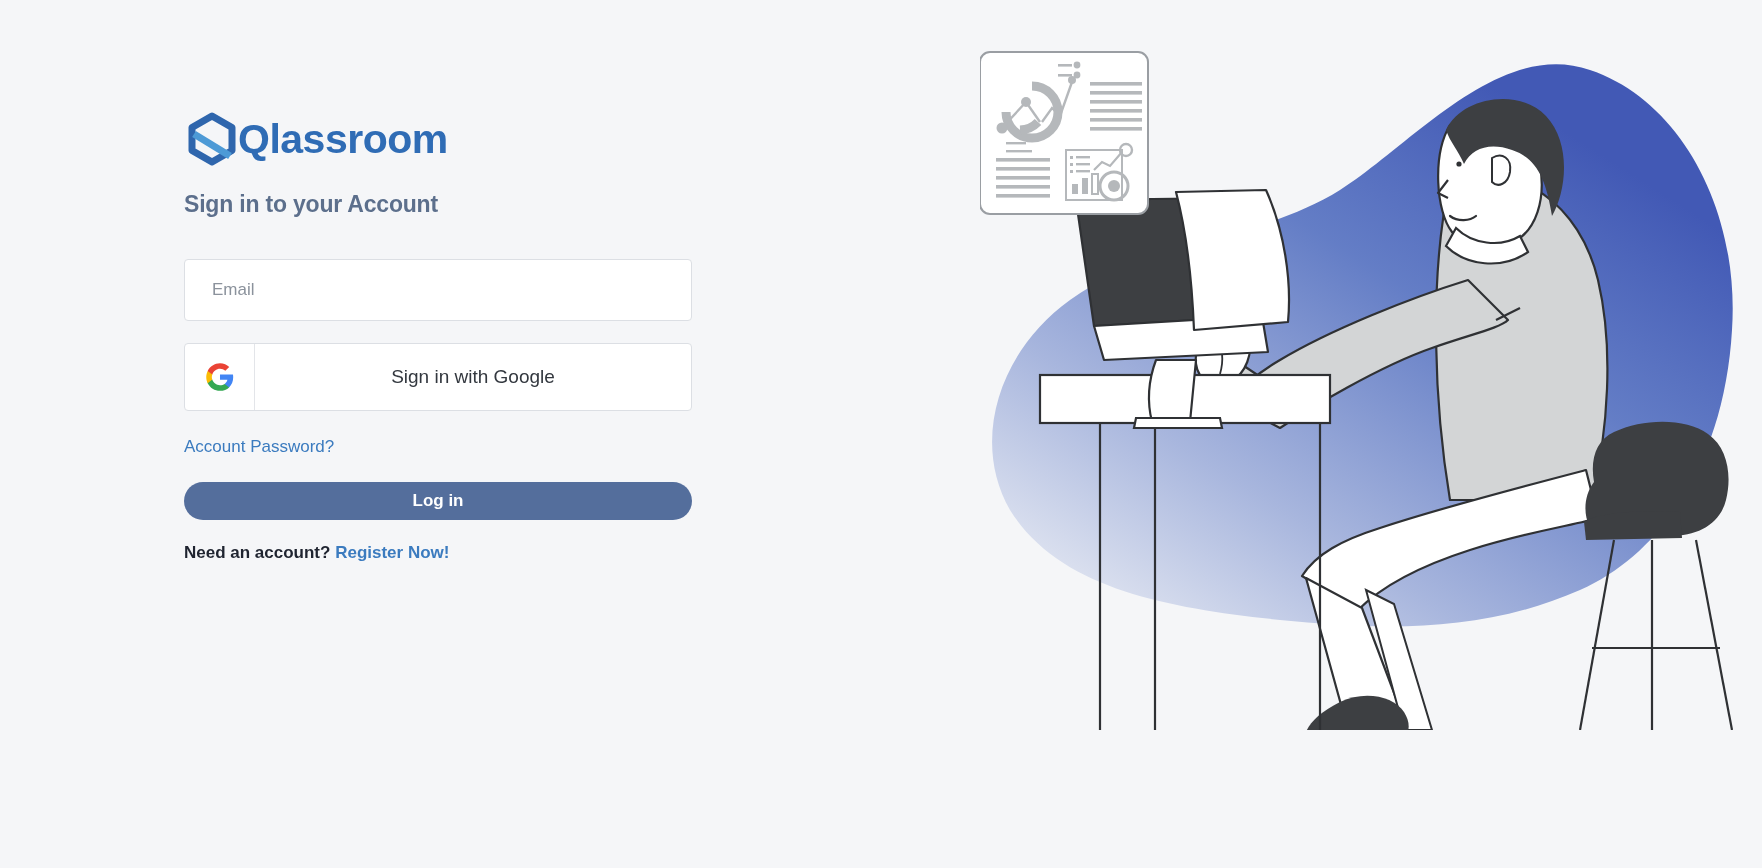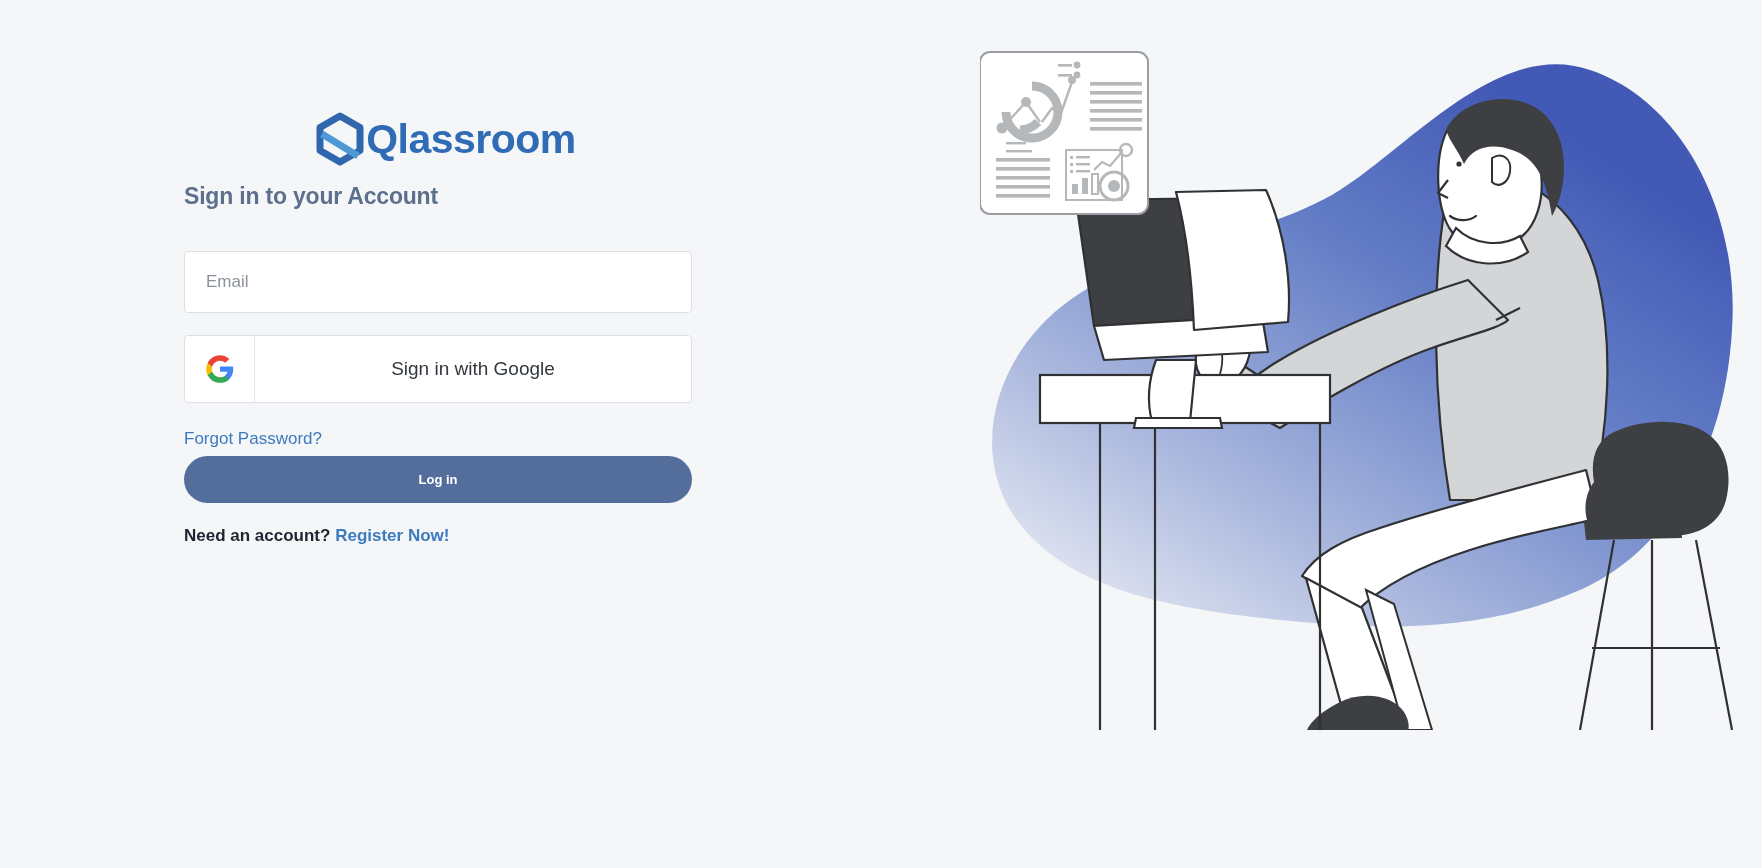--- a/index.html
+++ b/index.html
@@ -11,47 +11,47 @@
   }
   .page { position: relative; width: 1762px; height: 868px; }
 
   
   .login-pane {
     position: absolute;
     left: 184px; top: 110px;
     width: 520px;
   }
 
-  .brand { display: flex; align-items: center; gap: 0px; height: 58px; justify-content: center; }
+  .brand { display: flex; align-items: center; gap: 0px; height: 58px; }
   .brand-mark { width: 56px; height: 56px; flex: none; }
   .brand-word {
     font-size: 41px;
     font-weight: bold;
     letter-spacing: -0.5px;
     color: #2f6cb5;
     line-height: 1;
     margin-left: -2px;
   }
 
   .page-title {
-    margin-top: 15px;
+    margin-top: 23px;
     font-size: 23px;
     font-weight: bold;
     color: #5c6f8c;
     letter-spacing: -0.2px;
   }
 
   .field {
     margin-top: 0;
     width: 508px; height: 62px;
     background: #ffffff;
     border: 1px solid #dcdfe4;
     border-radius: 4px;
     display: flex; align-items: center;
-    padding: 0 21px;
+    padding: 0 27px;
   }
   .field-email { margin-top: 41px; }
   .field-password { margin-top: 21px; }
   .field input {
     border: none; outline: none; background: transparent;
     font-family: "Liberation Sans", sans-serif;
     font-size: 17px;
     color: #3b4351;
     width: 100%;
   }
@@ -82,28 +82,28 @@
   .forgot {
     display: inline-block;
     margin-top: 26px;
     font-size: 17px;
     color: #3b7bbf;
     text-decoration: none;
     cursor: pointer;
   }
 
   .login-btn {
-    margin-top: 7px;
-    width: 508px; height: 47px;
+    margin-top: 25px;
+    width: 508px; height: 38px;
     background: #546e9c;
     border: none;
     border-radius: 24px;
     color: #ffffff;
     font-family: "Liberation Sans", sans-serif;
-    font-size: 13px;
+    font-size: 17px;
     font-weight: bold;
     cursor: pointer;
   }
 
   .register-row {
     margin-top: 23px;
     font-size: 17px;
     color: #1f2430;
     font-weight: bold;
   }
@@ -157,21 +157,21 @@
           <path fill="#4285F4" d="M45.1 24.5c0-1.6-.1-3.1-.4-4.5H24v8.5h11.8c-.5 2.7-2.1 5-4.4 6.6v5.5h7.1c4.2-3.8 6.6-9.5 6.6-16.1z"></path>
           <path fill="#34A853" d="M24 46c6 0 11-2 14.6-5.4l-7.1-5.5c-2 1.3-4.5 2.1-7.5 2.1-5.8 0-10.6-3.9-12.4-9.1H4.3v5.7C7.9 41 15.4 46 24 46z"></path>
           <path fill="#FBBC05" d="M11.6 28.1c-.5-1.3-.7-2.7-.7-4.1s.3-2.8.7-4.1v-5.7H4.3C2.8 17.1 2 20.4 2 24s.8 6.9 2.3 9.8l7.3-5.7z"></path>
           <path fill="#EA4335" d="M24 10.8c3.3 0 6.2 1.1 8.5 3.3l6.3-6.3C35 4.3 30 2 24 2 15.4 2 7.9 7 4.3 14.2l7.3 5.7c1.8-5.2 6.6-9.1 12.4-9.1z"></path>
         </svg>
       </span>
       <span class="google-label">Sign in with Google</span>
     </div>
 
     
-    <a class="forgot">Forgot Password?</a>
+    <a class="forgot">Account Password?</a>
 
     
     <button class="login-btn">Log in</button>
 
     
     <div class="register-row">
       <span>Need an account?</span>
       <a class="register-link">Register Now!</a>
     </div>
 

